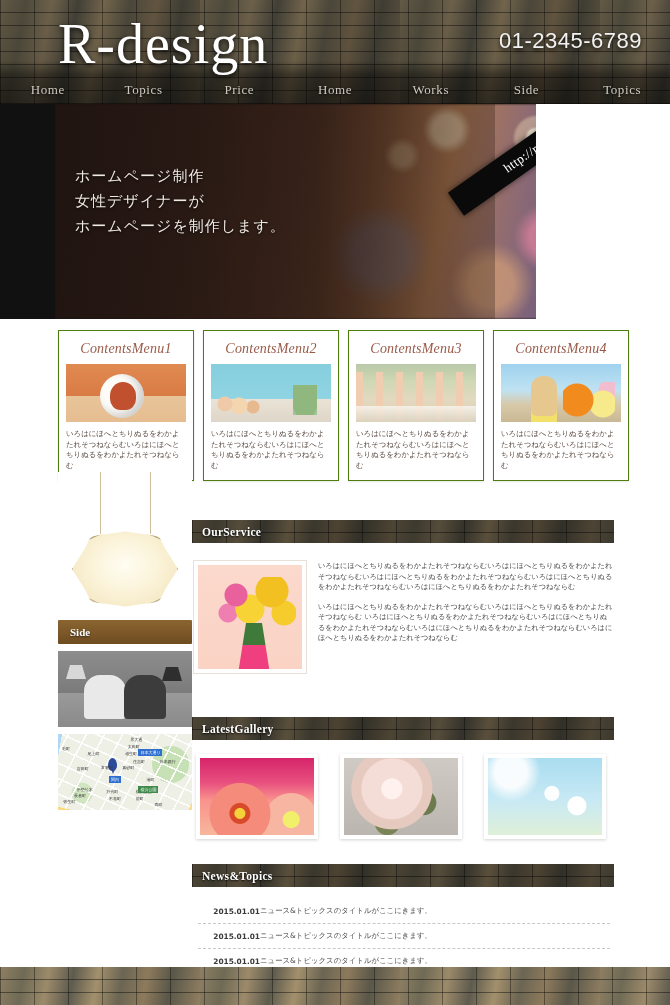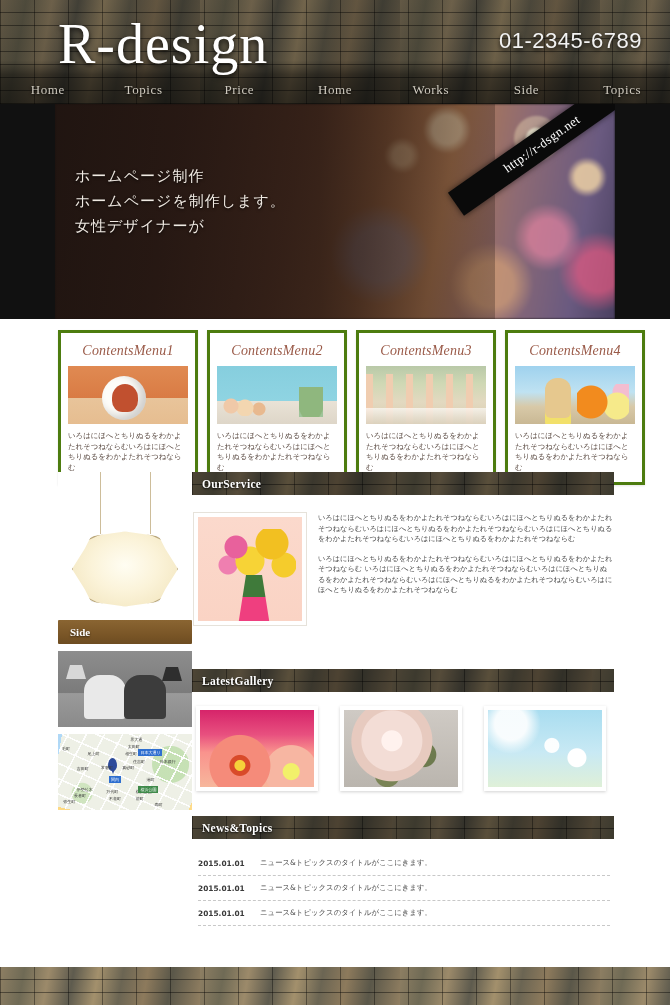--- a/index.html
+++ b/index.html
@@ -20,21 +20,21 @@
       repeating-linear-gradient(0deg,
         rgba(0,0,0,.42) 0 1px, rgba(255,255,255,0) 1px 13px),
       linear-gradient(100deg, #8e7f63 0%, #6f6a55 12%, #9c8a6a 24%, #5e5b4e 36%,
                       #a3906c 48%, #6b6553 60%, #8d7a5c 72%, #5a5749 84%, #917f61 100%),
       repeating-linear-gradient(78deg,
         rgba(150,60,40,.30) 0 3px, rgba(0,0,0,0) 3px 46px),
       repeating-linear-gradient(-12deg,
         rgba(120,130,140,.22) 0 6px, rgba(0,0,0,0) 6px 40px);
     background-size: 34px 13px, 34px 13px, 200px 100%, 140px 26px, 90px 40px;
   }
-  .stone-dark { position:relative; }
+  .stone-dark { position:relative;margin-top:48px; }
   .stone-dark::after {
     content:""; position:absolute; inset:0; background:rgba(0,0,0,.45); pointer-events:none;
   }
 
   
   .header { position:relative; width:670px; height:104px; overflow:hidden; }
   .header-shade { position:absolute; inset:0; background:linear-gradient(180deg, rgba(0,0,0,.30) 0%, rgba(0,0,0,.34) 58%, rgba(0,0,0,.62) 72%, rgba(0,0,0,.70) 100%); }
   .logo {
     position:absolute; left:58px; top:12px;
     font-family:"Liberation Serif", serif;
@@ -50,21 +50,21 @@
   .nav { position:absolute; left:0; bottom:6px; width:670px; display:flex; }
   .nav-item {
     flex:1; text-align:center;
     font-family:"Liberation Serif", serif;
     font-size:13px; color:#cfcabf; letter-spacing:.6px;
     text-shadow:0 1px 3px rgba(0,0,0,.9);
     cursor:pointer;
   }
 
   
-  .hero { position:relative; left:0; width:670px; height:215px; background:#111; overflow:hidden; }
+  .hero { position:relative; left:0; width:536px; height:215px; background:#111; overflow:hidden; }
   .hero-inner { position:absolute; left:55px; top:0; width:560px; height:215px; overflow:hidden; }
   .hero-bg {
     position:absolute; inset:0;
     background:
       radial-gradient(circle at 86% 16%, rgba(255,250,225,.95) 0 10px, rgba(255,240,190,.35) 11px 22px, rgba(0,0,0,0) 23px),
       radial-gradient(circle at 95% 34%, rgba(255,225,170,.75) 0 12px, rgba(0,0,0,0) 20px),
       radial-gradient(circle at 70% 12%, rgba(255,245,210,.55) 0 14px, rgba(0,0,0,0) 24px),
       radial-gradient(circle at 62% 24%, rgba(255,235,190,.40) 0 9px, rgba(0,0,0,0) 18px),
       radial-gradient(circle at 88% 62%, rgba(255,140,170,.55) 0 18px, rgba(0,0,0,0) 34px),
       radial-gradient(circle at 97% 78%, rgba(240,90,130,.65) 0 20px, rgba(0,0,0,0) 40px),
@@ -90,21 +90,21 @@
     box-shadow:0 0 6px rgba(0,0,0,.6);
   }
   .ribbon span {
     font-family:"Liberation Serif", serif;
     font-size:13px; color:#fff; letter-spacing:.4px;
   }
 
   
   .cards { position:absolute; left:58px; top:330px; width:556px; display:flex; gap:9px; }
   .card {
-    width:156px; background:#fff; border:3px solid #4d7c0f;
+    width:156px; background:#fff; border:1px solid #4d7c0f;
     padding:7px 7px 9px; box-shadow:0 1px 2px rgba(0,0,0,.10);
   }
   .card-title {
     font-family:"Liberation Serif", serif; font-style:italic;
     font-size:14px; color:#9a5a48; text-align:center;
     margin:3px 0 7px; letter-spacing:.2px;
   }
   .card-img { width:120px; height:58px; display:block; }
   .card-text {
     margin-top:7px; font-size:7.4px; line-height:10.5px;
@@ -227,21 +227,21 @@
       radial-gradient(circle at 38% 84%, #7a8456 0 12px, rgba(0,0,0,0) 13px),
       linear-gradient(180deg,#cfcac4 0%,#bab5ae 100%); }
   .gal-3 { background:
       radial-gradient(circle at 78% 62%, #fff 0 9px, rgba(255,255,255,0) 10px),
       radial-gradient(circle at 78% 62%, #f2c93a 0 3.5px, rgba(0,0,0,0) 4px),
       radial-gradient(circle at 56% 46%, rgba(255,255,255,.95) 0 7px, rgba(255,255,255,0) 8px),
       radial-gradient(circle at 20% 18%, rgba(255,255,255,.9) 0 16px, rgba(255,255,255,0) 30px),
       linear-gradient(180deg,#a9ddf0 0%,#c8e9f4 55%,#dff0d8 100%); }
 
   
-  .news-list { padding-top:12px; }
+  .news-list { padding-top:12px;text-align:right; }
   .news-row { display:flex; align-items:center; padding:7px 4px 7px 6px; }
   .news-date { width:62px; flex:none; font-size:7.4px; color:#3a3a3a; font-family:"DejaVu Sans", sans-serif; font-weight:bold; }
   .news-title { font-size:7.4px; color:#4a4a4a; font-family:"DejaVu Sans", sans-serif; }
   .news-sep { height:0; border-top:1px dashed #c8c8c8; margin:0 4px 0 6px; }
 
   .footer { position:absolute; left:0; bottom:0; width:670px; height:38px; overflow:hidden; }
 </style>
 </head>
 <body>
 
@@ -261,22 +261,22 @@
       <div class="nav-item">Topics</div>
     </div>
   </div>
 
   <div class="hero">
     <div class="hero-inner">
       <div class="hero-bg"></div>
       <div class="hero-dim"></div>
       <div class="hero-text">
         <div>ホームページ制作</div>
+        <div>女性デザイナーが</div>
         <div>ホームページを制作します。</div>
-        <div>女性デザイナーが</div>
       </div>
       <div class="ribbon">
         <span>http://r-dsgn.net</span>
       </div>
     </div>
   </div>
 
   <div class="cards">
     <div class="card">
       <div class="card-title">ContentsMenu1</div>

